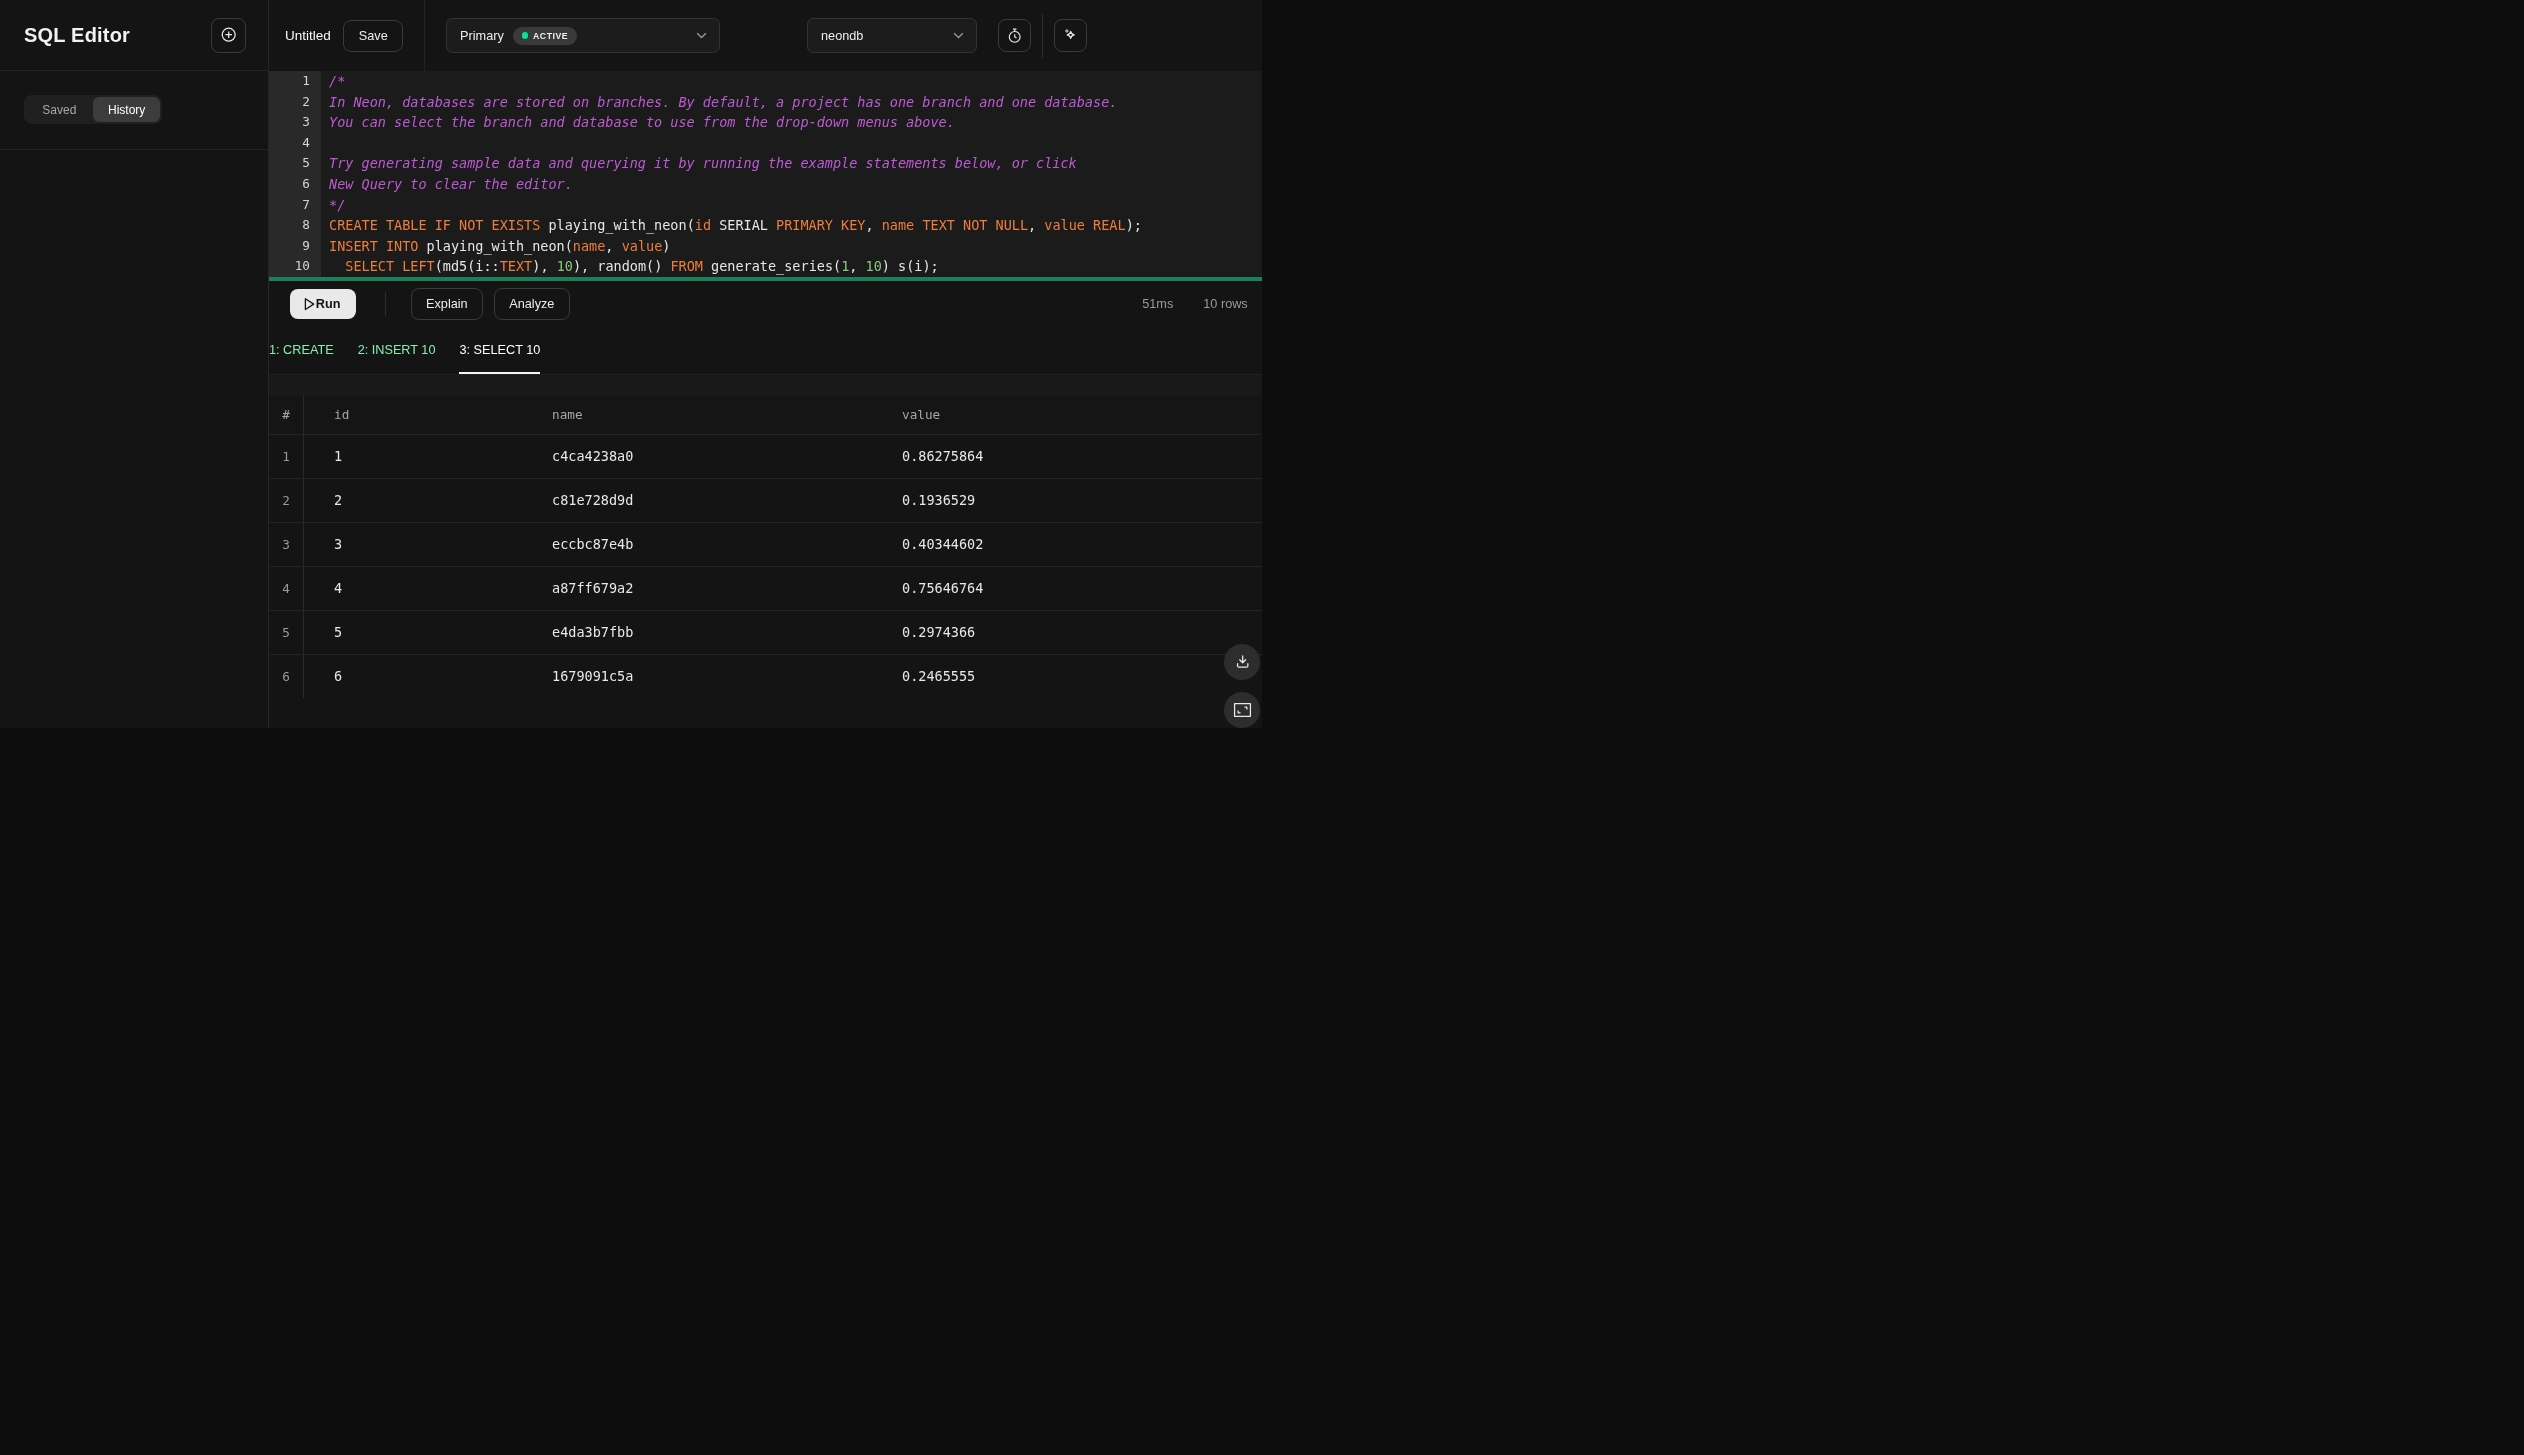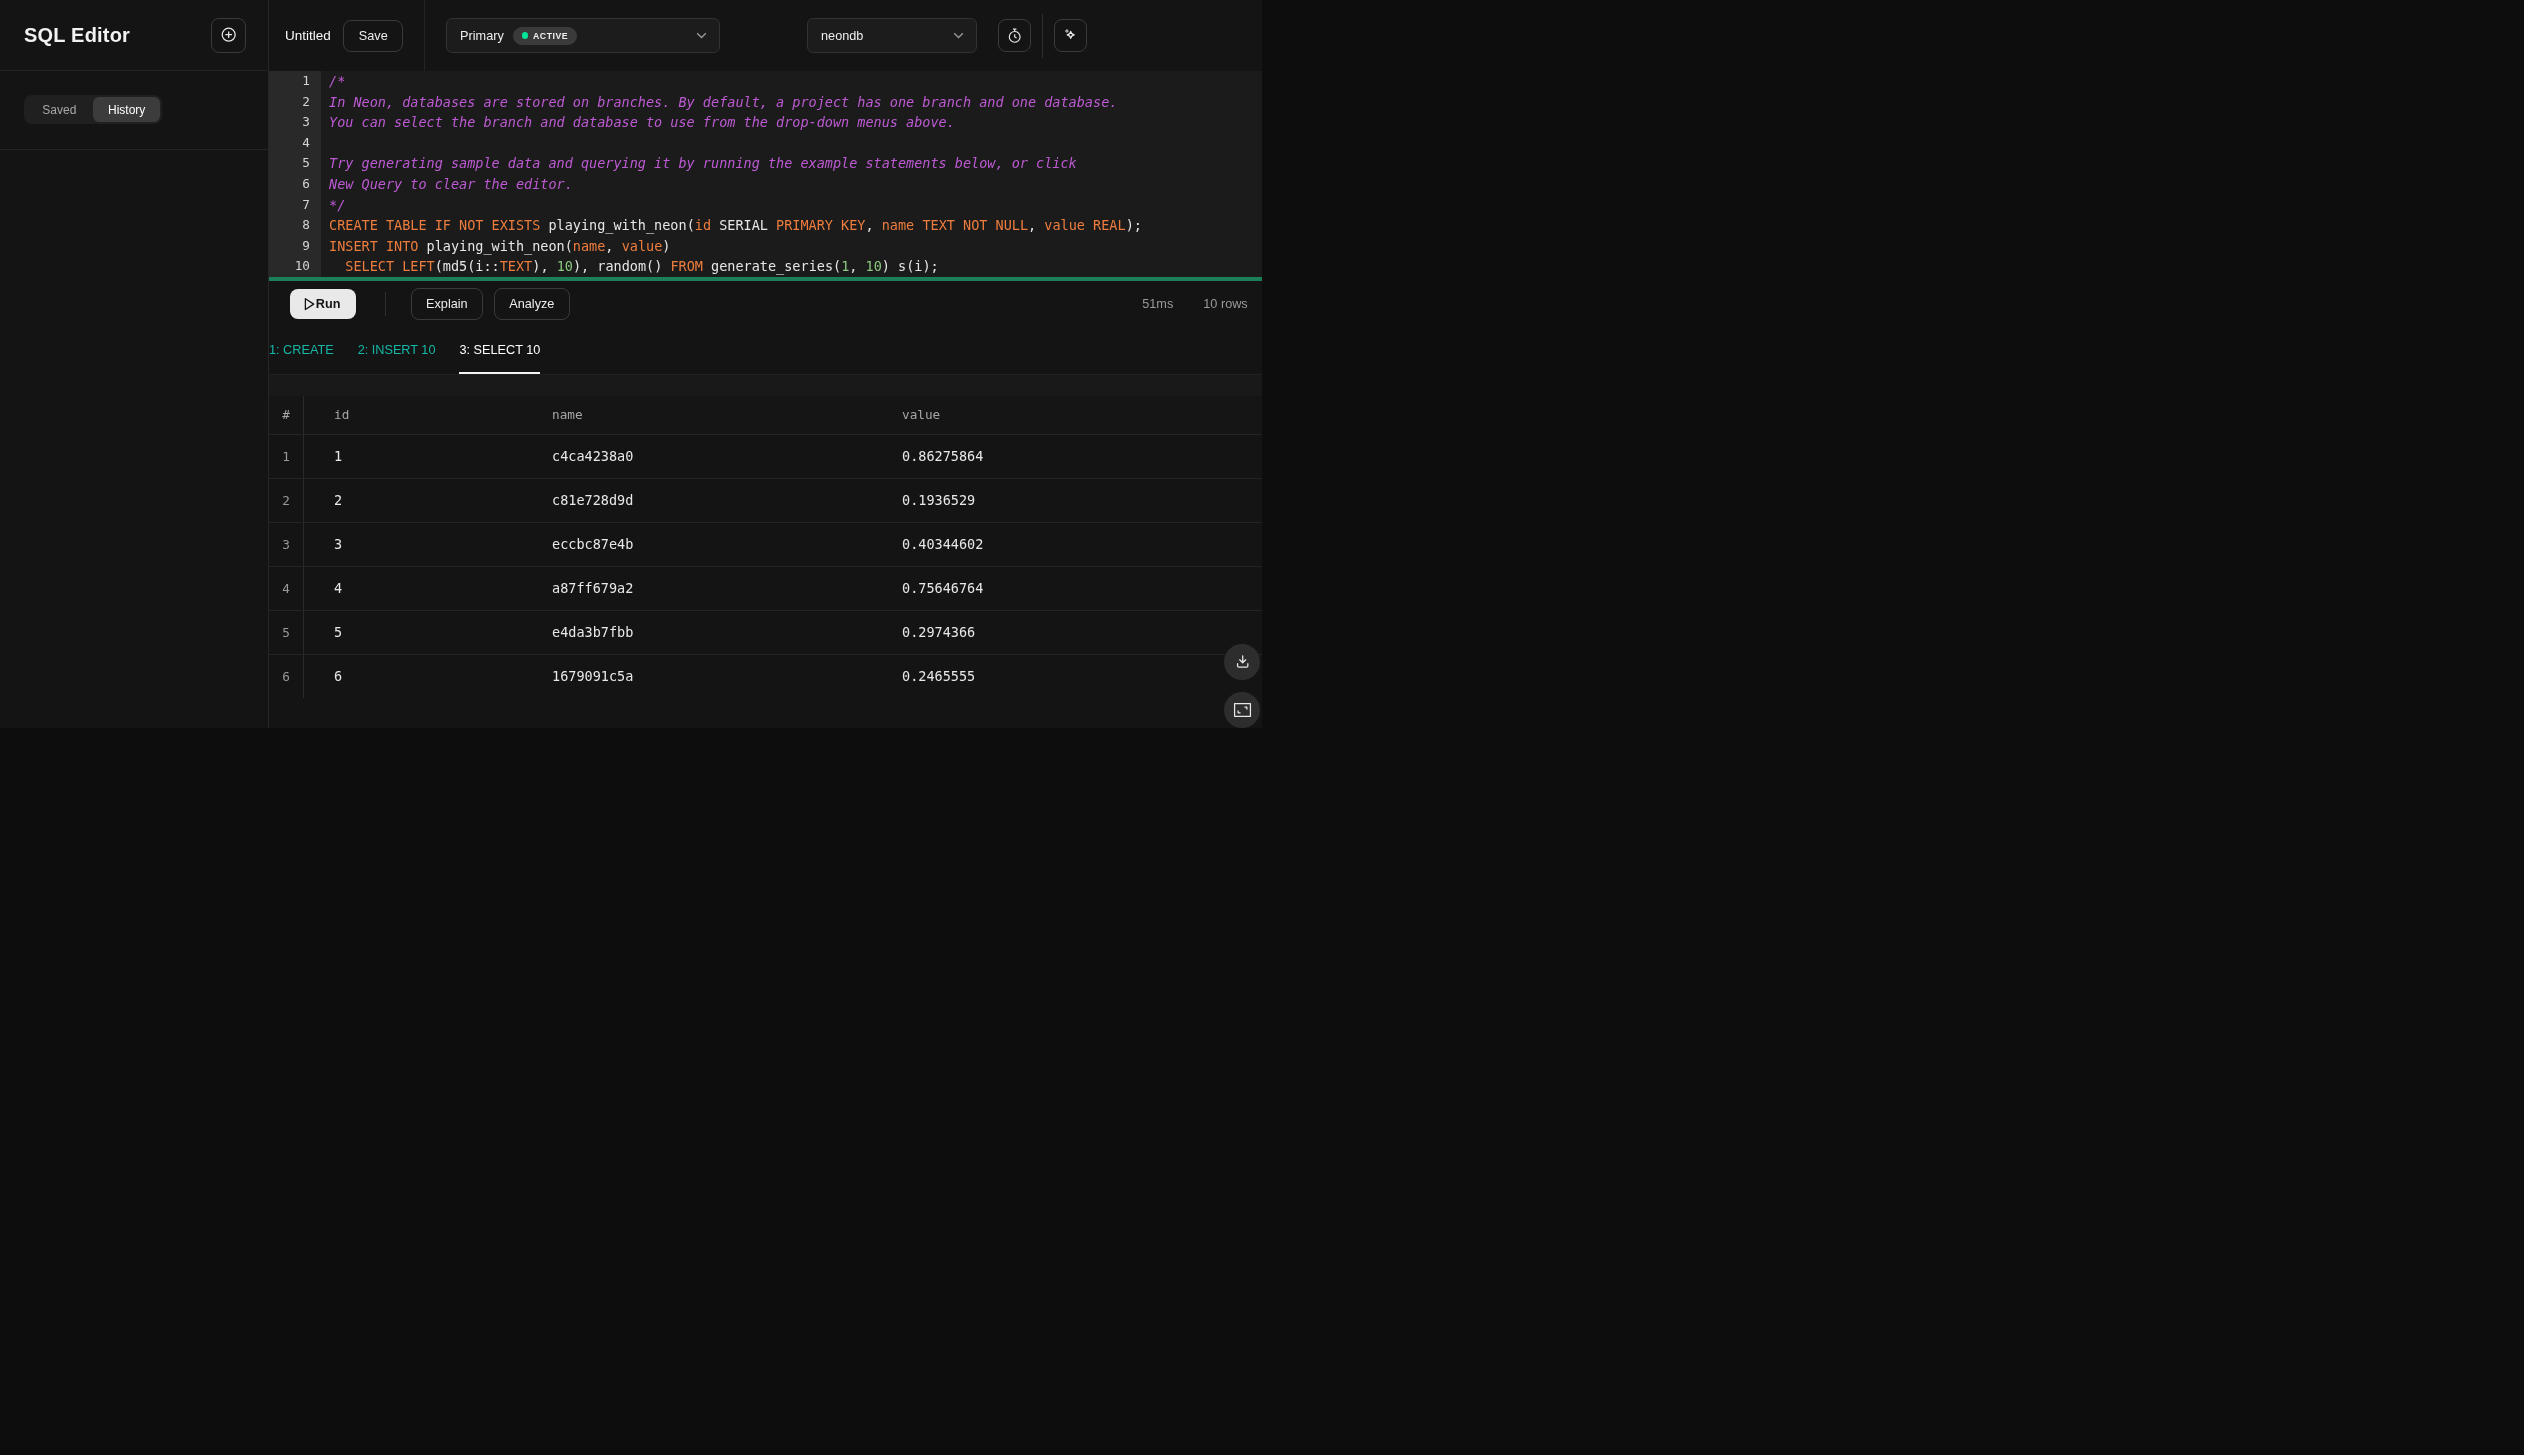--- a/index.html
+++ b/index.html
@@ -57,21 +57,21 @@
 
   
   .toolbar { height:46px; min-height:46px; display:flex; align-items:center; padding:0 14.3px 0 21.4px; background:#141414; }
   .run-btn { display:flex; align-items:center; background:#e9e9e9; color:#141414; border:none; border-radius:8px; padding:8px 16px 8px 12.7px; font-size:12.7px; font-weight:600; cursor:pointer; font-family:inherit; }
   .toolbar-div { width:0.8px; height:24px; background:#2e2e2e; margin:0 25px 0 28.5px; }
   .explain-btn { margin-right:11px; }
   .meta { margin-left:auto; display:flex; gap:30px; color:#9a9a9a; font-size:12.7px; }
 
   
   .rtabs { height:48px; min-height:48px; display:flex; align-items:center; gap:24px; background:#141414; border-bottom:0.8px solid #202020; }
-  .rtab { position:relative; height:100%; display:flex; align-items:center; font-size:12.7px; color:#14b8a6; cursor:pointer; }
+  .rtab { position:relative; height:100%; display:flex; align-items:center; font-size:12.7px; color:#86efac; cursor:pointer; }
   .rtab.active { color:#ffffff; }
   .rtab.active::after { content:""; position:absolute; left:0; right:0; bottom:0; height:2.4px; background:#f5f5f5; }
 
   
   .table-wrap { flex:1; overflow:hidden; background:#141414; }
   .table-spacer { height:20.6px; background:#191919; }
   .grid-row { display:grid; grid-template-columns:35px 248px 350px 1fr; align-items:center; height:44px; }
   .grid-row.header { height:38px; background:#151515; color:#a6a6a6; }
   .grid-row .c0 { text-align:center; color:#9a9a9a; font-family:"DejaVu Sans Mono", monospace; font-size:12.7px; height:100%; display:flex; align-items:center; justify-content:center; border-right:0.8px solid #2a2a2a; }
   .grid-row .c1 { padding-left:30px; }

